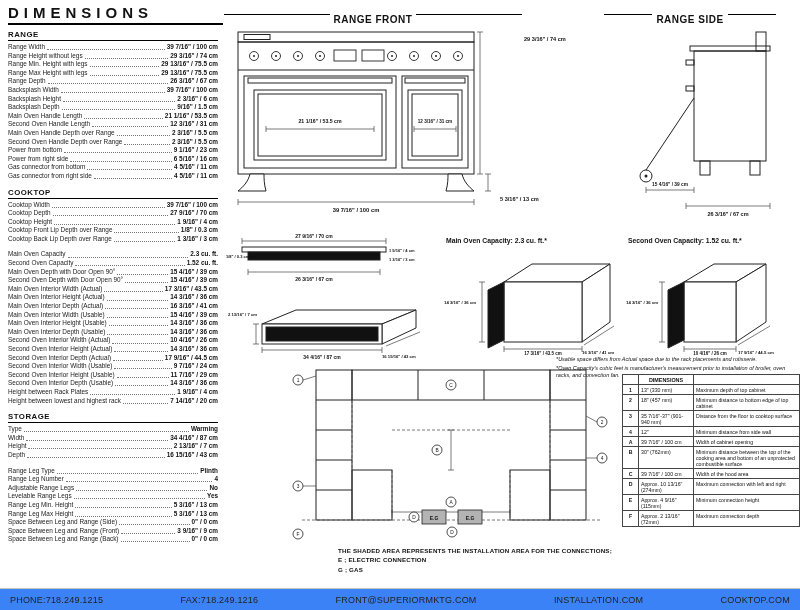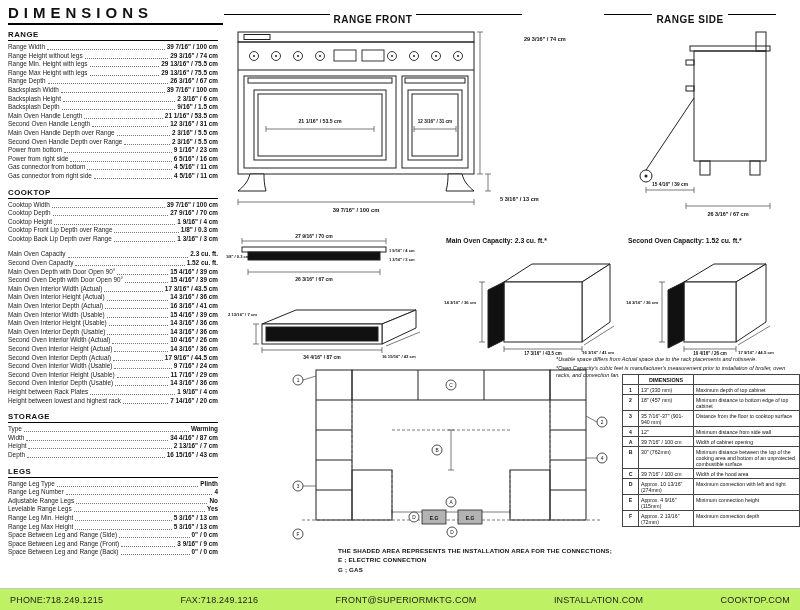--- a/index.html
+++ b/index.html
@@ -38,21 +38,21 @@
   .install-note{font-size:6.2px;line-height:1.5;font-weight:bold;letter-spacing:.2px;}
   
   .dims-table{border-collapse:collapse;font-size:5.2px;line-height:6px;table-layout:fixed;background:#fff;}
   .dims-table th,.dims-table td{border:1px solid #444;padding:1.5px 2px;vertical-align:top;}
   .dims-table th{font-size:5.4px;text-align:center;font-weight:bold;}
   .c-id{width:11px;text-align:center;font-weight:bold;}
   .c-dim{width:50px;}
   .c-desc{width:101px;}
   
   .footer{
-    left:0;top:588px;width:800px;height:22px;background:#bef264;border-top:1px solid #c7c7c7;
+    left:0;top:588px;width:800px;height:22px;background:#3b82f6;border-top:1px solid #c7c7c7;
     display:flex;justify-content:space-between;align-items:center;
     padding:0 10px;box-sizing:border-box;font-size:9px;letter-spacing:.2px;color:#222;
   }
 </style>
 </head>
 <body>
 
 <div class="abs" style="left:8px;top:4px;">
   <span class="page-title">DIMENSIONS</span>
 </div>
@@ -330,21 +330,20 @@
 
       <div class="spec-row">
         <span class="lab">Depth</span>
         <span class="leader"></span>
         <span class="val">16 15/16" / 43 cm</span>
       </div>
 
   </section>
 
   <section class="spec-section">
-    <h2 class="spec-header">LEGS</h2>
 
       <div class="spec-row">
         <span class="lab">Range Leg Type</span>
         <span class="leader"></span>
         <span class="val">Plinth</span>
       </div>
 
       <div class="spec-row">
         <span class="lab">Range Leg Number</span>
         <span class="leader"></span>

